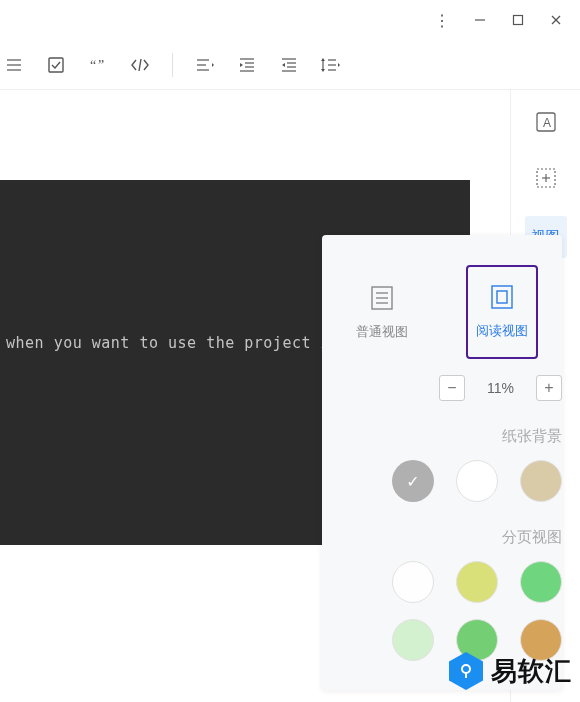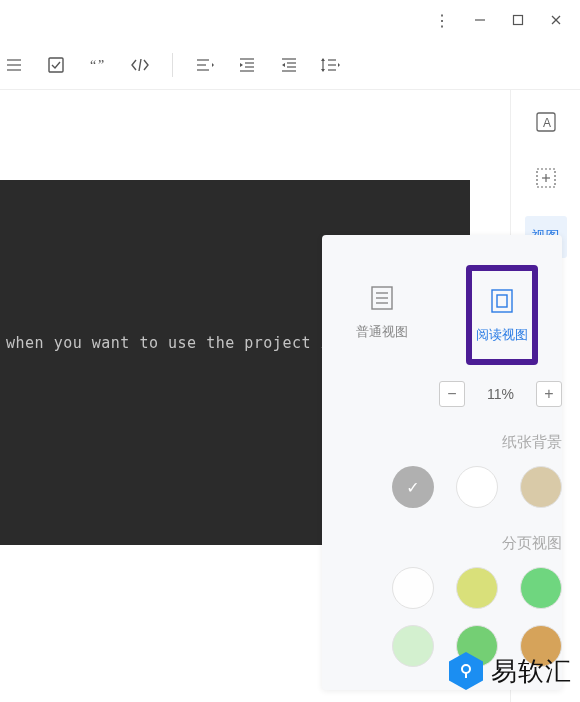--- a/index.html
+++ b/index.html
@@ -106,21 +106,21 @@
     display:flex;
     flex-direction:column;
     align-items:center;
     gap:10px;
     font-size:13px;
     color:#888;
     padding:18px 0;
   }
   .mode.selected {
     color:#2a7be4;
-    border:6px solid #4c1d95;
+    border:2px solid #4c1d95;
     border-radius:4px;
     padding:15px 0;
   }
   .mode svg { color:#888; }
   .mode.selected svg { color:#2a7be4; }
   .zoomrow {
     margin-top:16px;
     display:flex;
     align-items:center;
     gap:22px;
@@ -165,21 +165,21 @@
     gap:8px;
   }
   .watermark .hex {
     width:34px; height:38px;
     background:#1b8ef2;
     clip-path: polygon(50% 0,100% 25%,100% 75%,50% 100%,0 75%,0 25%);
     display:flex; align-items:center; justify-content:center;
   }
   .watermark .txt {
     font-size:26px;
-    font-weight:400;
+    font-weight:700;
     color:#111;
     letter-spacing:1px;
   }
 </style>
 </head>
 <body>
 
 <div class="titlebar">
   <div class="tbtn">⋮</div>
   <div class="tbtn">

